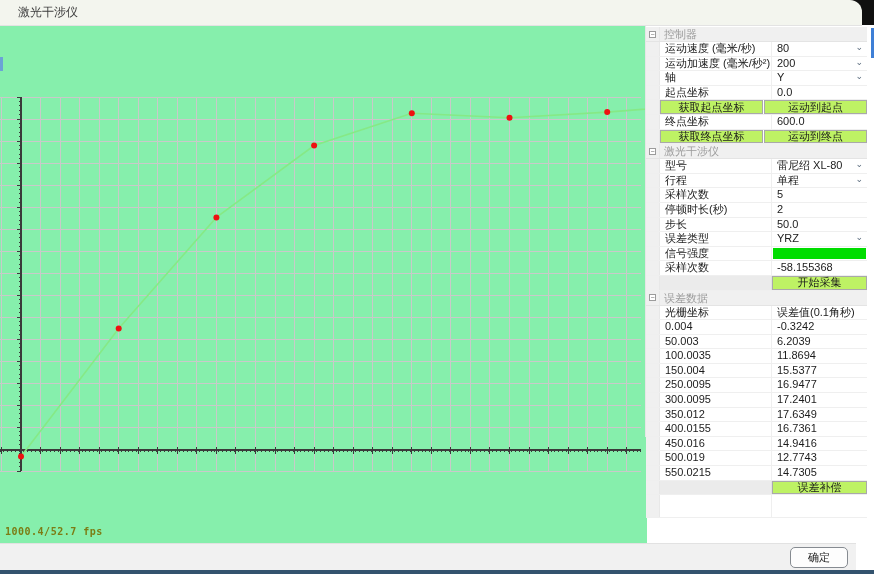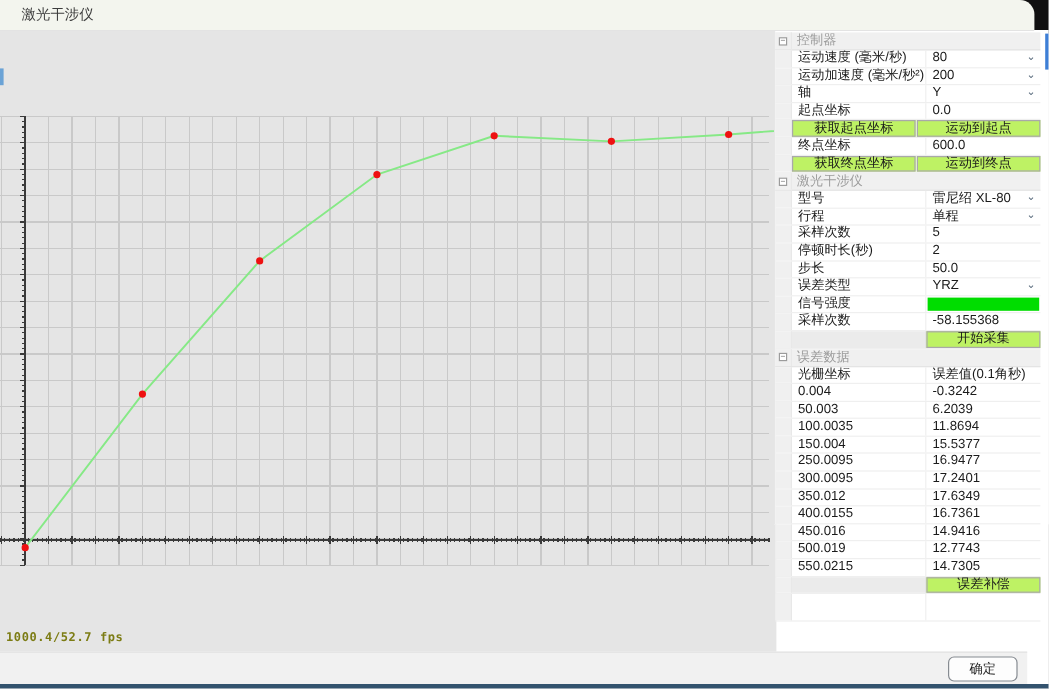--- a/index.html
+++ b/index.html
@@ -5,21 +5,21 @@
   html,body{margin:0;padding:0;background:#cfcfcf;font-family:"Liberation Sans","DejaVu Sans",sans-serif;}
   .screen{position:relative;width:874px;height:574px;overflow:hidden;background:#fff;}
   
   .backdrop-dark{position:absolute;top:0;right:0;width:34px;height:28px;background:#101010;z-index:1;}
   .backdrop-blue{position:absolute;top:28px;right:0;width:3px;height:30px;background:#3e7fd6;z-index:9;}
   
   .titlebar{position:absolute;top:0;left:0;width:862px;height:25px;background:#f3f5ee;
     border-top-right-radius:12px;border-bottom:1px solid #e3e3e3;z-index:5;display:flex;align-items:center;}
   .titlebar .title{margin-left:18px;font-size:12px;color:#3c3c3c;}
   
-  .chart-panel{position:absolute;top:25px;left:0;width:647px;height:518px;background:#e5e5e5;z-index:2;}
+  .chart-panel{position:absolute;top:25px;left:0;width:647px;height:518px;background:#86efac;z-index:2;}
   .fps{position:absolute;left:5px;top:501px;font-family:"DejaVu Sans Mono","Liberation Mono",monospace;
     font-size:10px;font-weight:bold;color:#7c7c14;letter-spacing:0.5px;}
   .accent-strip{position:absolute;left:0;top:32px;width:3px;height:14px;background:#6ba3d6;}
   
   .right-panel{position:absolute;top:25px;left:645px;width:229px;height:412px;background:#ffffff;
     border-left:1px solid #e6e6e6;z-index:3;text-decoration:underline;}
   .grid-body{position:absolute;top:2px;left:0;width:221px;}
   .prow{display:flex;height:14.6px;box-sizing:border-box;border-bottom:1px solid #efefef;align-items:stretch;font-size:11px;color:#1b1b1b;}
   .prow.cat{height:15px;background:#f0f0f0;border-bottom:1px solid #e4e4e4;color:#9b9b9b;}
   .gut{width:13px;flex:0 0 13px;background:#f0f0f0;border-right:1px solid #e8e8e8;display:flex;align-items:center;justify-content:center;}

